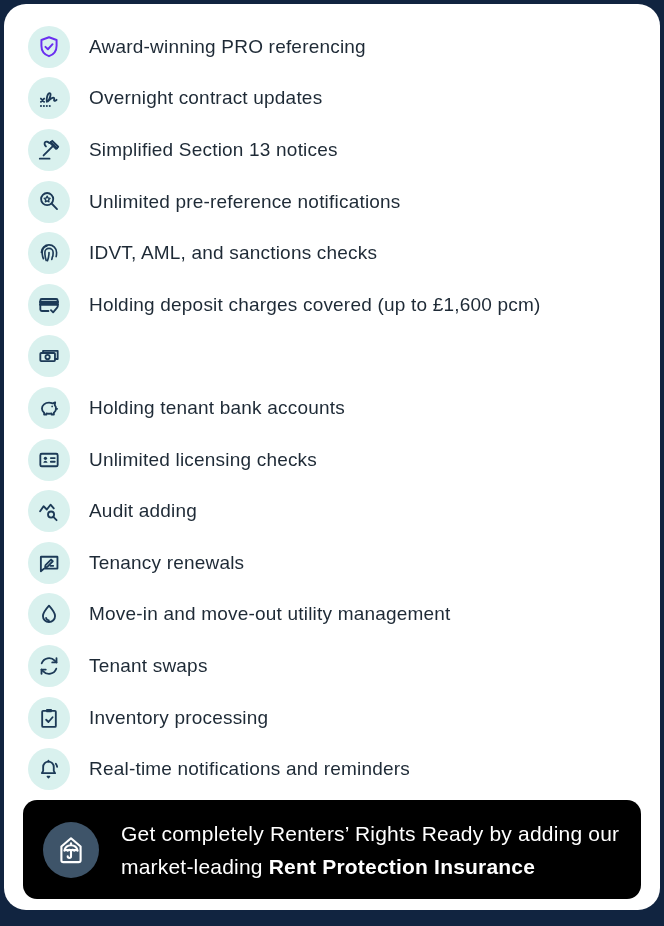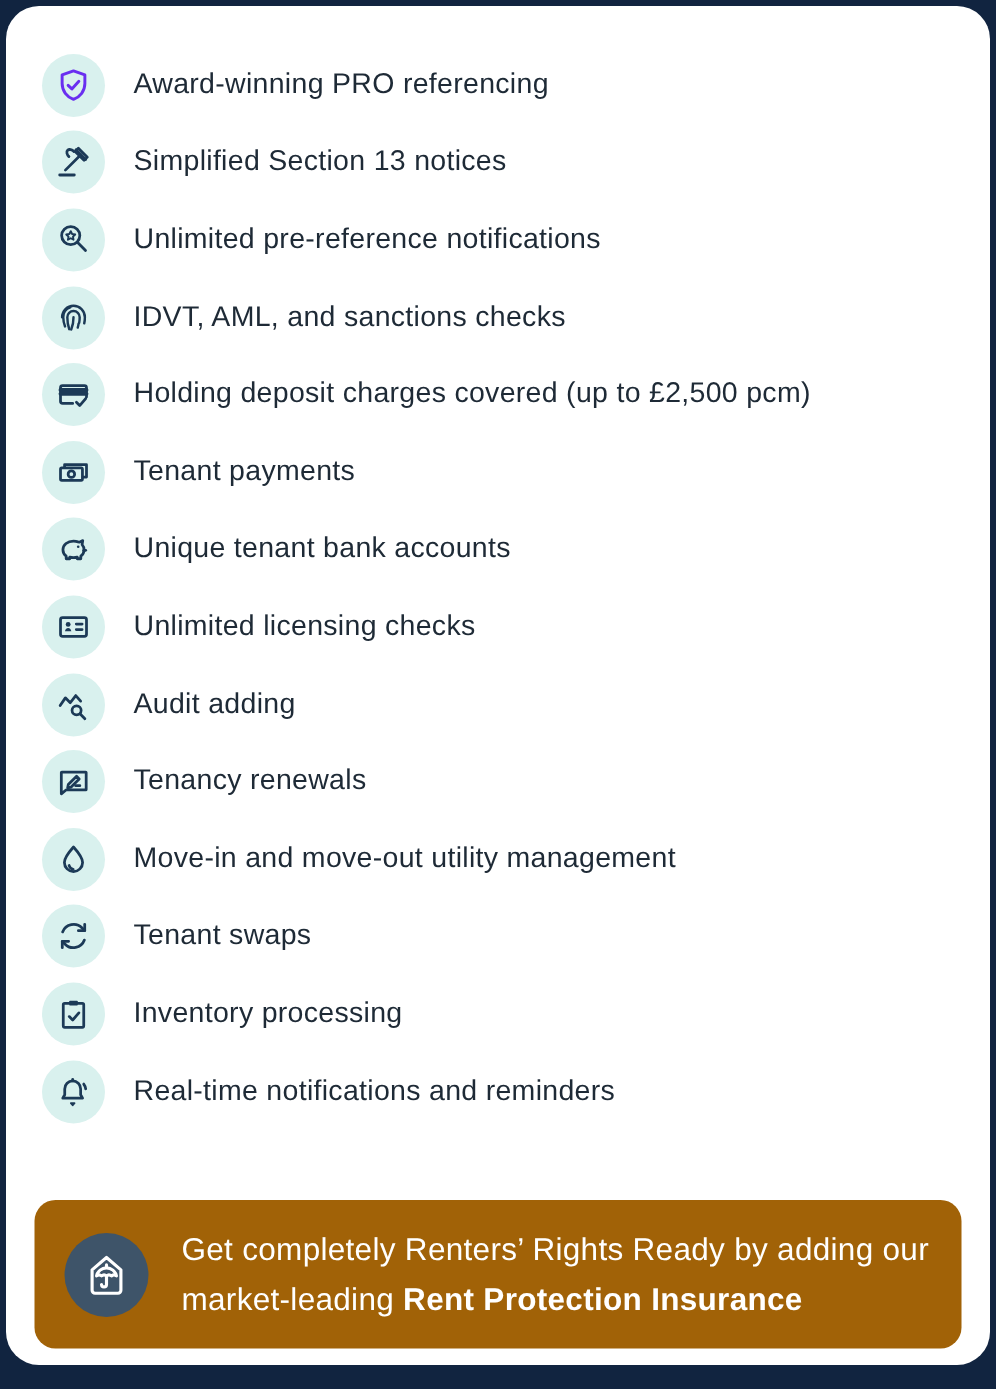--- a/index.html
+++ b/index.html
@@ -6,35 +6,35 @@
   body{
     width:664px;height:926px;position:relative;
     background:#112440;
     font-family:"Liberation Sans", sans-serif;
     overflow:hidden;
   }
   .card{
     position:absolute;left:4px;top:4px;width:656px;height:906px;
     background:#ffffff;border-radius:22px;
   }
-  .feature-list{padding:27px 0 0 24px;}
+  .feature-list{padding:17px 0 0 24px;}
   .row{display:flex;align-items:center;height:51.6px;gap:19px;}
   .icon-circle{
     width:42px;height:42px;border-radius:50%;
     background:#d9f1ee;color:#1c3a57;
     display:flex;align-items:center;justify-content:center;flex:none;
   }
   .icon-circle svg{width:26px;height:26px;display:block;}
   .icon-purple{color:#6a2ff0;}
   .label{
     font-size:19px;color:#1e2a36;letter-spacing:.2px;white-space:nowrap;
   }
   .banner{
     position:absolute;left:19px;top:796px;width:618px;height:99px;
-    background:#a16207;border-radius:14px;
+    background:#000000;border-radius:14px;
     display:flex;align-items:center;gap:22px;
     padding:0 20px;box-sizing:border-box;color:#ffffff;
   }
   .banner-icon{
     width:56px;height:56px;border-radius:50%;
     background:#3e5469;color:#ffffff;flex:none;
     display:flex;align-items:center;justify-content:center;
   }
   .banner-icon svg{width:36px;height:36px;display:block;}
   .banner-text{
@@ -51,20 +51,35 @@
     <div class="row">
       <span class="icon-circle icon-purple">
         <svg viewBox="0 0 24 24" fill="none" stroke="currentColor" stroke-width="1.8" stroke-linecap="round" stroke-linejoin="round">
           <path d="M12 3l7 2.5v5.3c0 4.5-2.9 8.2-7 9.7-4.1-1.5-7-5.2-7-9.7V5.5z"></path>
           <path d="M8.7 11.9l2.3 2.2 4.3-4.7"></path>
         </svg>
       </span>
       <span class="label">Award-winning PRO referencing</span>
     </div>
 
+    <div class="row">
+      <span class="icon-circle">
+        <svg viewBox="0 0 24 24" fill="none" stroke="currentColor" stroke-width="1.7" stroke-linecap="round" stroke-linejoin="round">
+          <path d="M4.5 12.5l3 3M7.5 12.5l-3 3"></path>
+          <path d="M10 15.5c-.6-2.5.5-8 2.6-8 1.9 0 .2 5-1.6 7.6 1.6-1.7 4.6-4.2 5.6-3.2.8.8-.5 2.1.3 2.6.6.4 1.6-.3 2.1-.8"></path>
+          <g fill="currentColor" stroke="none">
+            <circle cx="4.6" cy="19.3" r=".95"></circle>
+              <circle cx="7.3" cy="19.3" r=".95"></circle>
+            <circle cx="10" cy="19.3" r=".95"></circle>
+              <circle cx="12.7" cy="19.3" r=".95"></circle>
+          </g>
+        </svg>
+      </span>
+      <span class="label">Overnight contract updates</span>
+    </div>
 
     <div class="row">
       <span class="icon-circle">
         <svg viewBox="0 0 24 24" fill="none" stroke="currentColor" stroke-width="1.7" stroke-linecap="round" stroke-linejoin="round">
           <path d="M3.5 20h9"></path>
           <path d="M7 17L16.5 7.5"></path>
           <path d="M13.5 4.5l6 6"></path>
           <path d="M15 3.5l-2 2 5.5 5.5 2-2z"></path>
           <path d="M12.3 5.6c-1.2-1.3-3-1.7-3.9-.8-.9.9-.5 2.7.8 3.9"></path>
         </svg>
@@ -97,43 +112,42 @@
     </div>
 
     <div class="row">
       <span class="icon-circle">
         <svg viewBox="0 0 24 24" fill="none" stroke="currentColor" stroke-width="1.7" stroke-linecap="round" stroke-linejoin="round">
           <path d="M20 13.5V7.8c0-.7-.6-1.3-1.3-1.3H5.3C4.6 6.5 4 7.1 4 7.8v8.4c0 .7.6 1.3 1.3 1.3h6.2"></path>
           <path d="M4 9.2h16M4 11.6h16" stroke-width="2.4"></path>
           <path d="M13.8 16.8l2 2 3.7-4.3"></path>
         </svg>
       </span>
-      <span class="label">Holding deposit charges covered (up to £2,500 pcm)</span>
+      <span class="label">Holding deposit charges covered (up to £1,600 pcm)</span>
     </div>
 
     <div class="row">
       <span class="icon-circle">
         <svg viewBox="0 0 24 24" fill="none" stroke="currentColor" stroke-width="1.7" stroke-linecap="round" stroke-linejoin="round">
           <path d="M6.5 9V7.2h13.5v7.6h-2"></path>
           <rect x="4" y="9.2" width="13.5" height="7.6" rx=".8"></rect>
           <circle cx="10.7" cy="13" r="2"></circle>
         </svg>
       </span>
-      <span class="label">Tenant payments</span>
     </div>
 
     <div class="row">
       <span class="icon-circle">
         <svg viewBox="0 0 24 24" fill="none" stroke="currentColor" stroke-width="1.7" stroke-linecap="round" stroke-linejoin="round">
           <path d="M14.8 7.6c-.8-.3-1.8-.5-2.8-.5-3.6 0-6.5 2.3-6.5 5.4 0 1.6.8 3 2 3.9V18h2.2v-1c.7.2 1.5.3 2.3.3.8 0 1.6-.1 2.3-.3v1h2.2v-1.6c1.2-.9 2-2.3 2-3.9 0-1.2-.4-2.3-1.2-3.2l.4-2.5-2.1 1z"></path>
           <path d="M18.3 12.8h1.2"></path>
           <circle cx="14.9" cy="10.6" r=".8" fill="currentColor" stroke="none"></circle>
         </svg>
       </span>
-      <span class="label">Unique tenant bank accounts</span>
+      <span class="label">Holding tenant bank accounts</span>
     </div>
 
     <div class="row">
       <span class="icon-circle">
         <svg viewBox="0 0 24 24" fill="none" stroke="currentColor" stroke-width="1.7" stroke-linecap="round" stroke-linejoin="round">
           <rect x="4" y="6.2" width="16" height="11.6" rx="1.3"></rect>
           <circle cx="8.7" cy="10.4" r="1.5" fill="currentColor" stroke="none"></circle>
           <path d="M6.7 14.6c.4-1.3 1.1-2 2-2s1.6.7 2 2z" fill="currentColor" stroke="none"></path>
           <path d="M13.7 10.2h3.6M13.7 13.6h3.6"></path>
         </svg>

